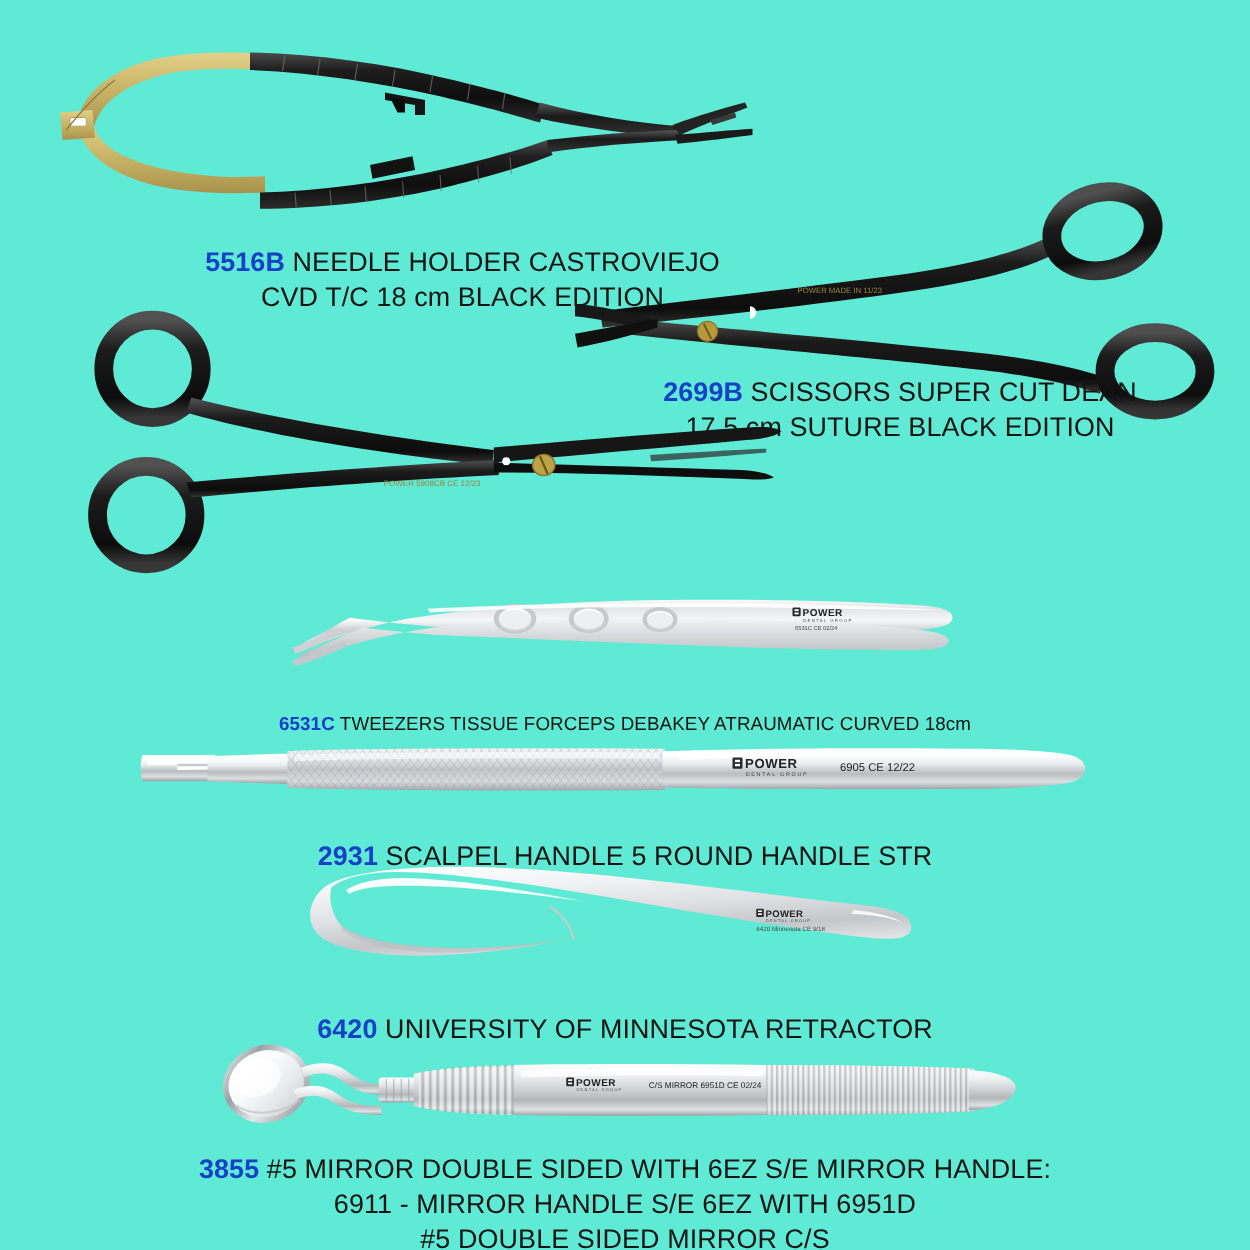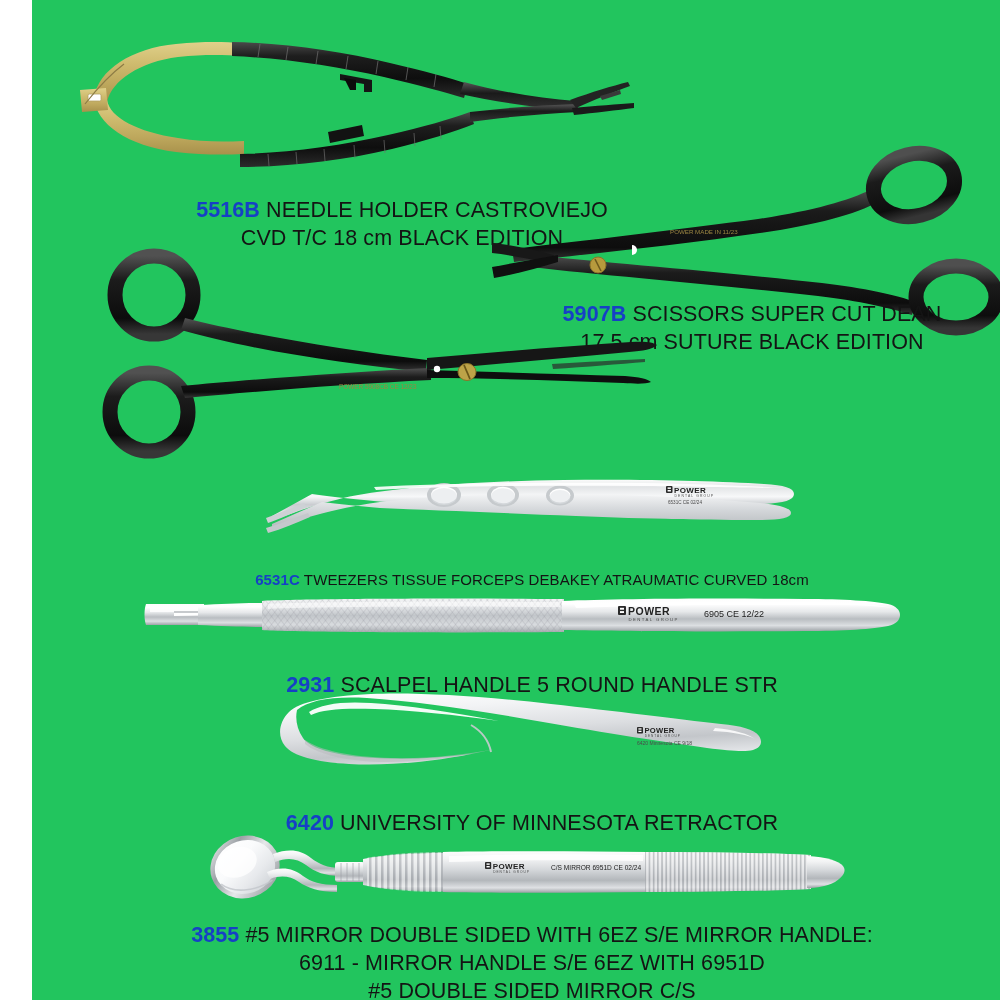--- a/index.html
+++ b/index.html
@@ -12,22 +12,21 @@
     width: 1000px;
     height: 1000px;
     position: relative;
     overflow: hidden;
     font-family: "Liberation Sans", sans-serif;
     color: #111111;
   }
   .page {
     position: absolute;
     inset: 0;
-    background: #22c55e;
-    margin-left: 32px;
+    background: #5eead4;
   }
 
   
   .caption {
     position: absolute;
     text-align: center;
     font-family: "Liberation Sans", sans-serif;
     font-size: 21.5px;
     line-height: 28px;
     letter-spacing: 0.1px;
@@ -177,21 +176,21 @@
         <path d="M103,114 L109,126" stroke="#6e5a1d" stroke-width="1.6"></path>
       </g>
 
       <text class="engrave engrave-gold" x="178" y="89" font-size="6.2">POWER  MADE IN 11/23</text>
 
       <path d="M140,100 a5,5 0 0 1 5,5 a5,5 0 0 1 -5,5 z" fill="#ffffff"></path>
     </svg>
   </div>
 
   <div class="caption" style="left:440px; top:272px; width:560px;">
-    <span class="code">5907B</span><span> SCISSORS SUPER CUT DEAN
+    <span class="code">2699B</span><span> SCISSORS SUPER CUT DEAN
 17.5 cm SUTURE BLACK EDITION</span>
   </div>
 
   <div class="instrument" style="left:65px; top:250px; width:600px; height:190px;">
     <svg width="600" height="190" viewBox="0 0 600 190">
       <defs>
         <linearGradient id="blkS2" x1="0" y1="0" x2="0" y2="1">
           <stop offset="0%" stop-color="#515151"></stop>
           <stop offset="30%" stop-color="#1c1c1c"></stop>
           <stop offset="80%" stop-color="#0c0c0c"></stop>

